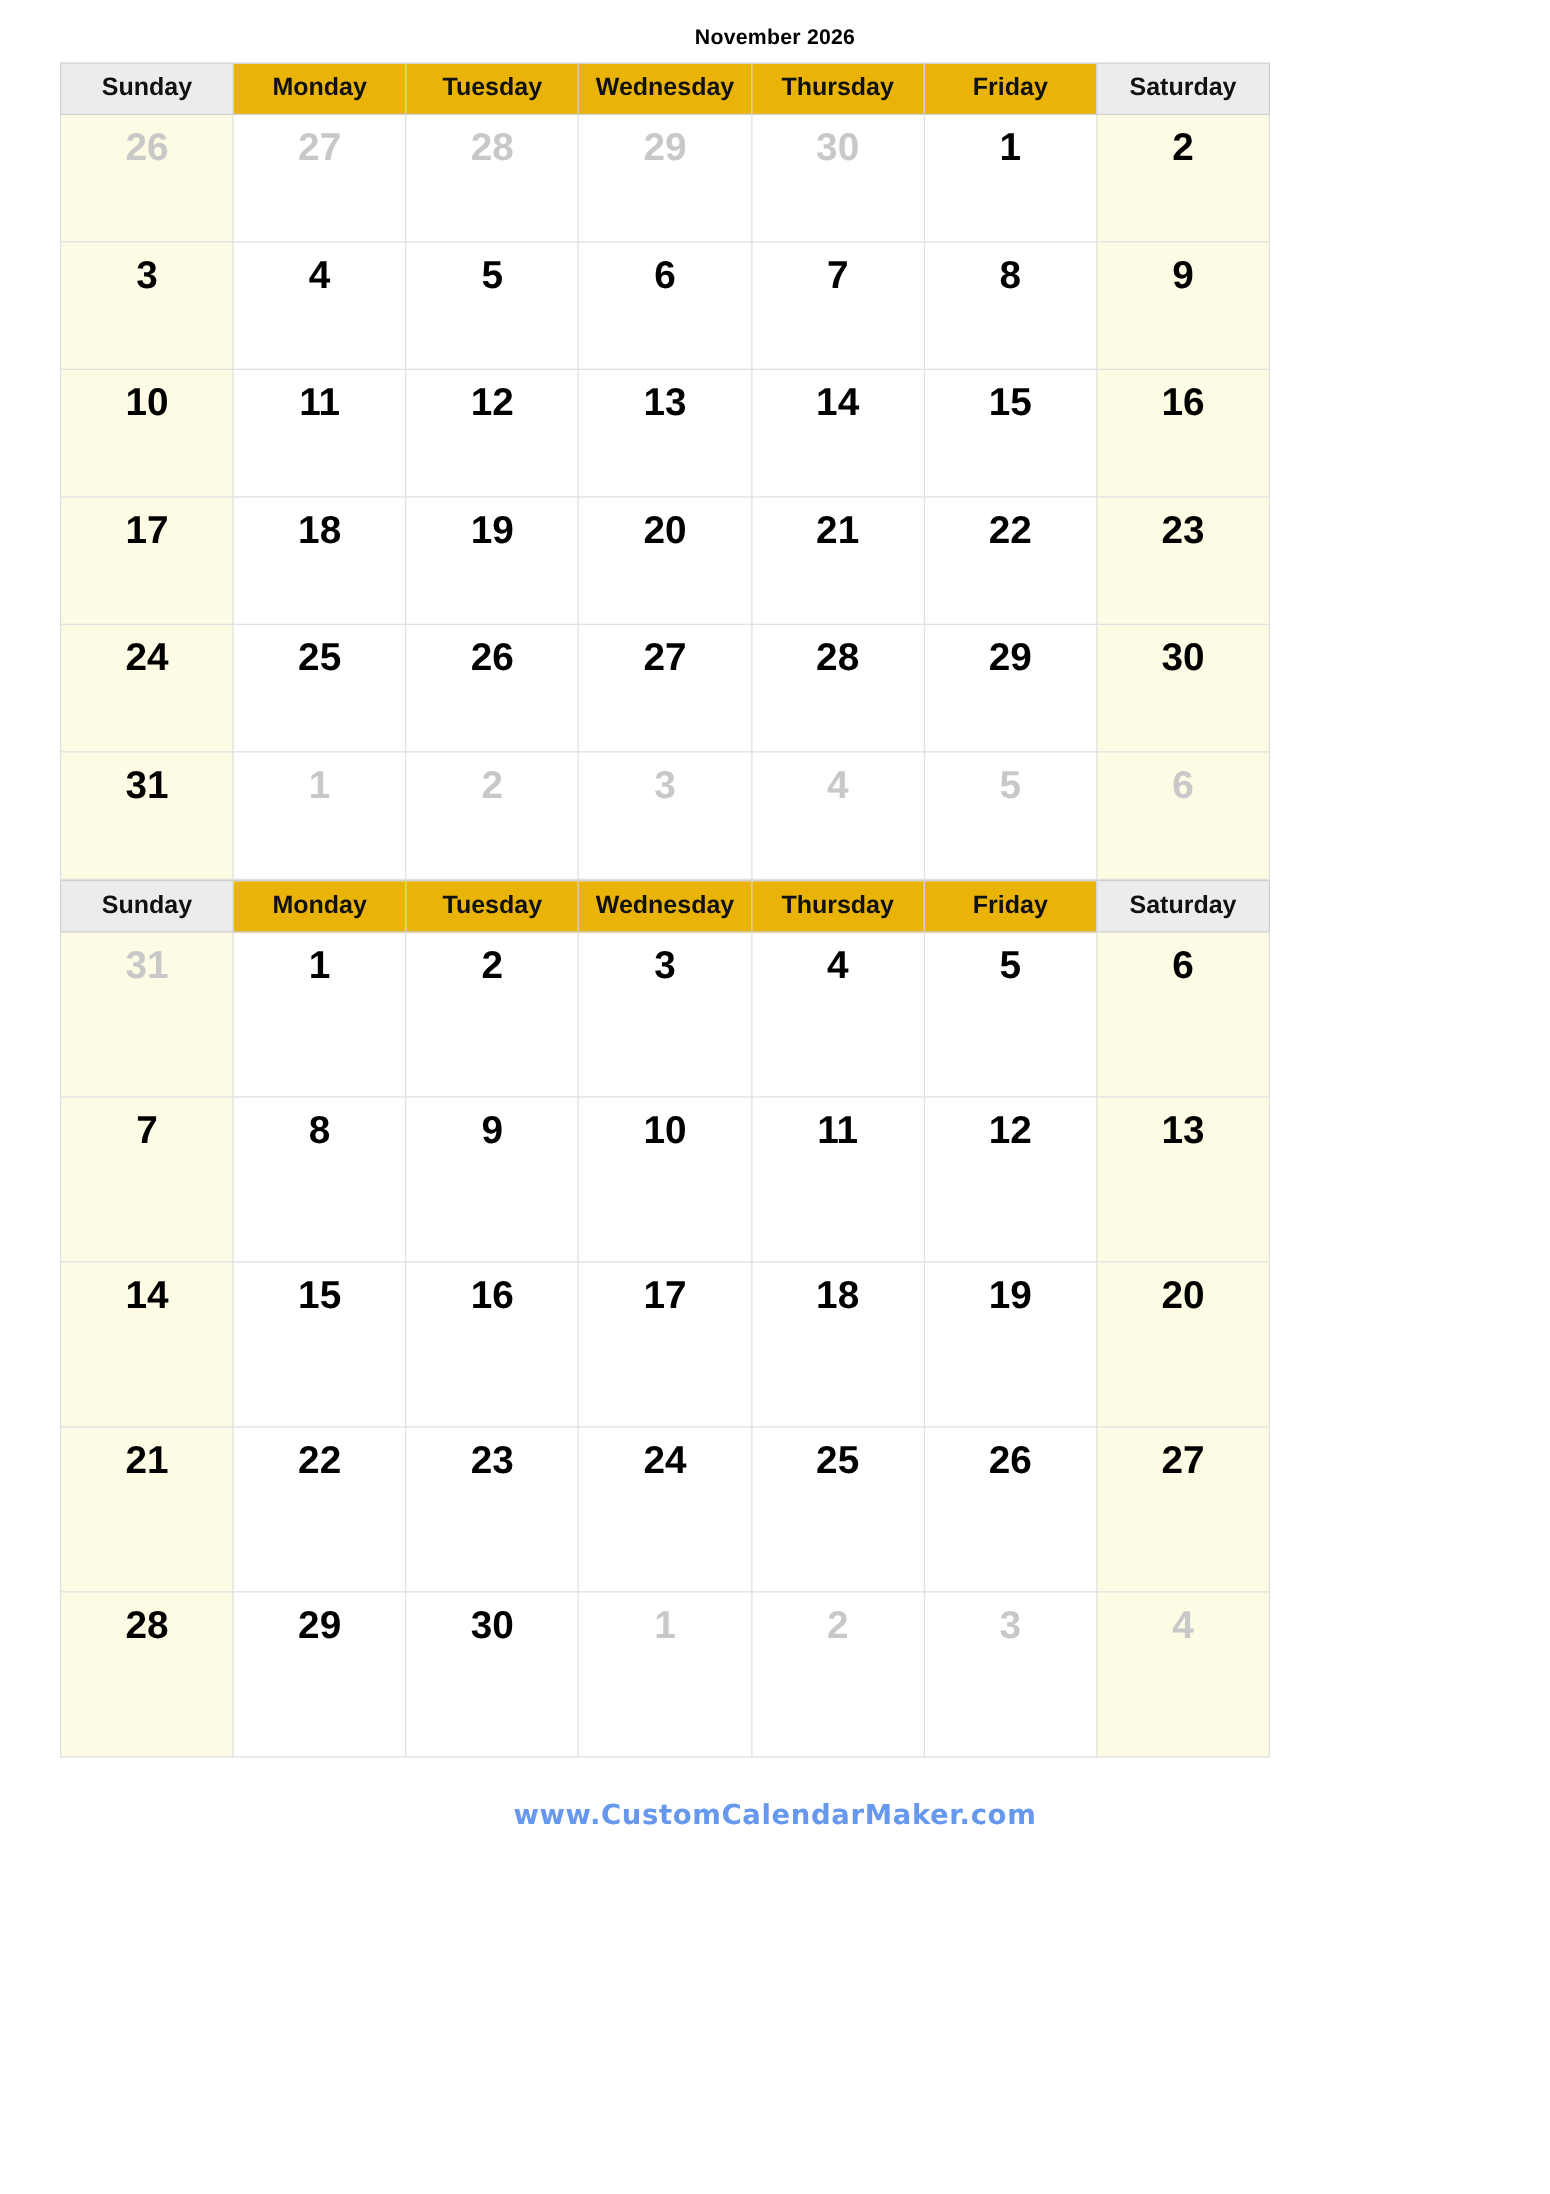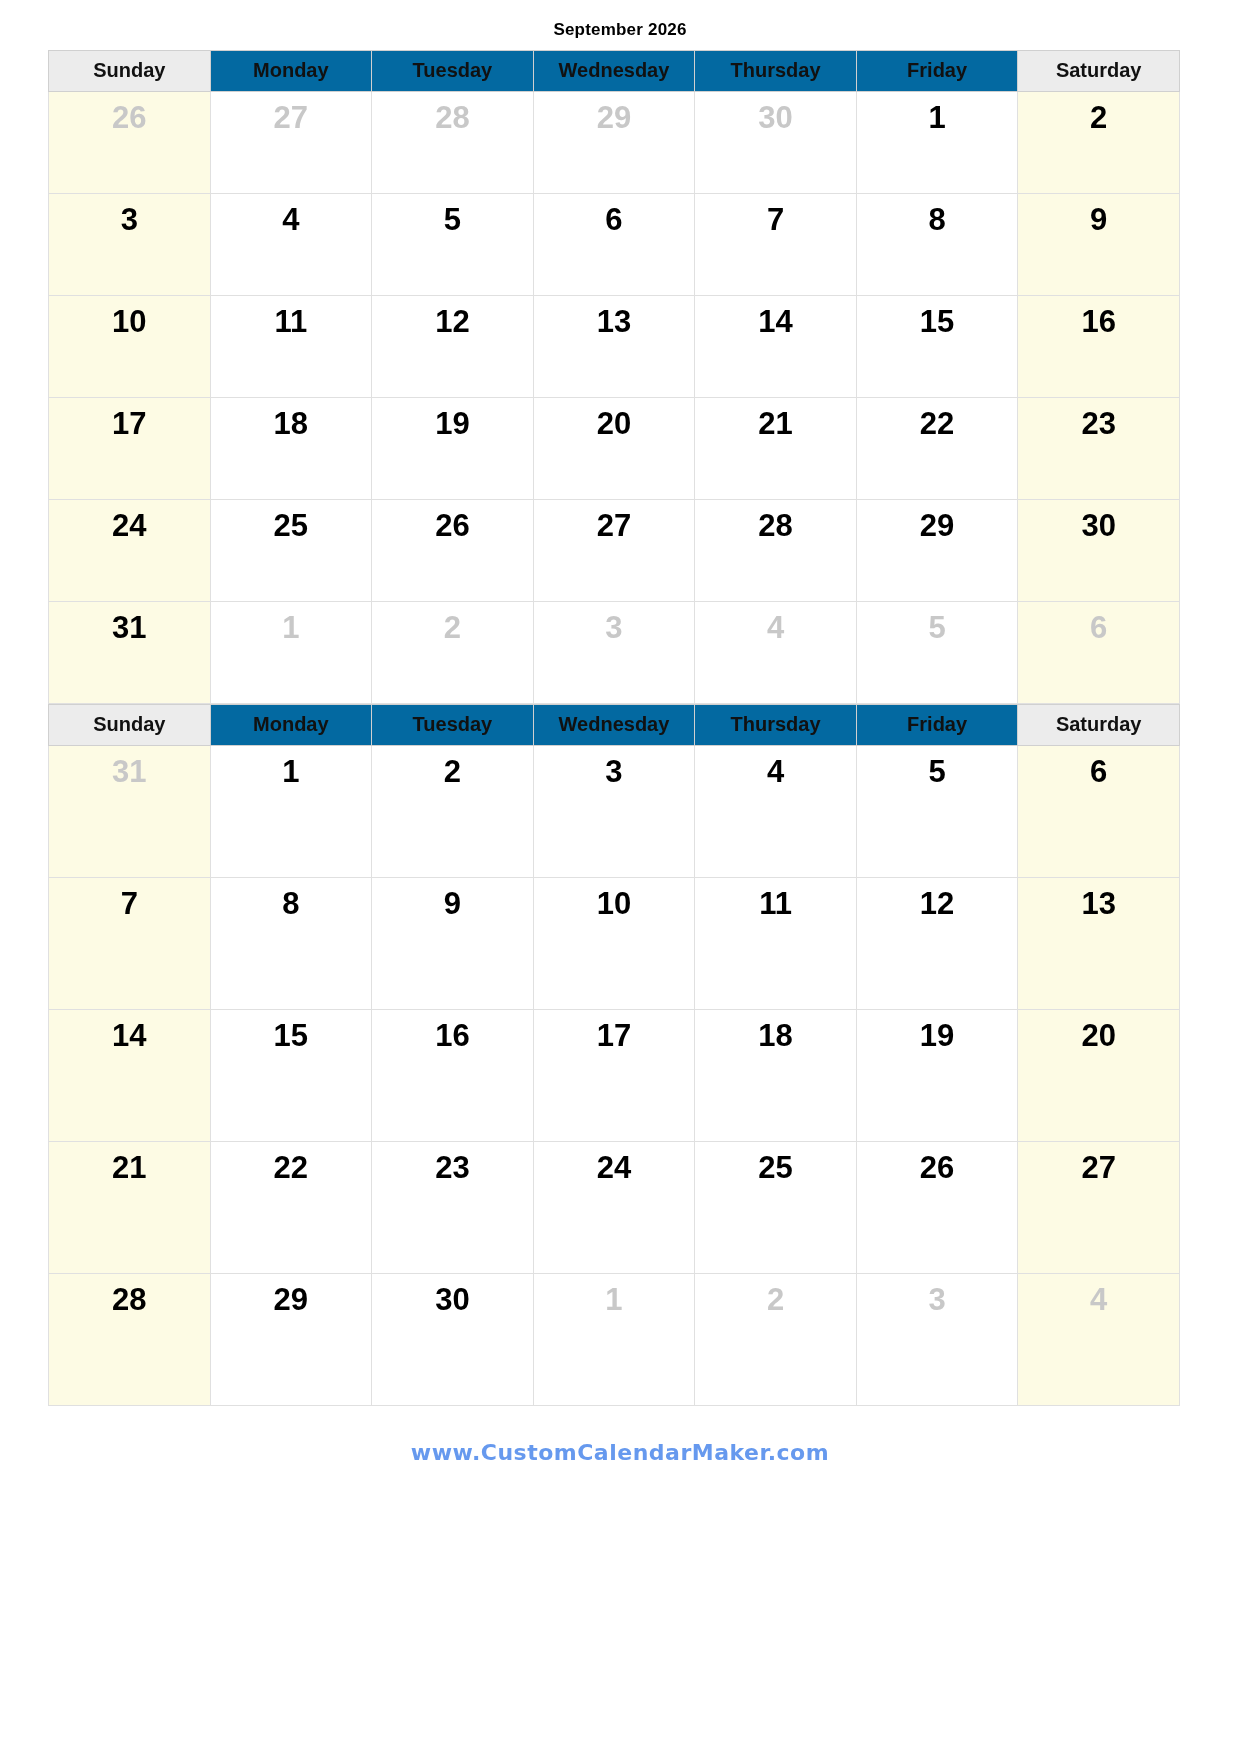--- a/index.html
+++ b/index.html
@@ -23,25 +23,25 @@
   .month-title {
     text-align: center;
     font-size: 17px;
     font-weight: bold;
     color: #000;
     padding: 20px 0 10px 0;
     letter-spacing: 0.2px;
   }
   table.cal {
     border-collapse: collapse;
-    width: 1132px;
+    width: 968px;
     table-layout: fixed;
   }
   table.cal th {
-    background: #0369a1;
+    background: #eab308;
     border: 1px solid #d0d0d0;
     font-size: 20px;
     font-weight: bold;
     padding: 8px 0 9px 0;
     text-align: center;
     color: #111;
   }
   table.cal td {
     border: 1px solid #e0e0e0;
     vertical-align: top;
@@ -76,21 +76,21 @@
     font-family: "DejaVu Sans", sans-serif;
     letter-spacing: 0.5px;
   }
 </style>
 </head>
 <body>
 
 <div class="page">
 
   <div class="month-block">
-    <div class="month-title">September 2026</div>
+    <div class="month-title">November 2026</div>
     <table class="cal may-cal">
       <thead>
         <tr>
           <th class="weekend">Sunday</th>
           <th>Monday</th>
           <th>Tuesday</th>
           <th>Wednesday</th>
           <th>Thursday</th>
           <th>Friday</th>
           <th class="weekend">Saturday</th>

